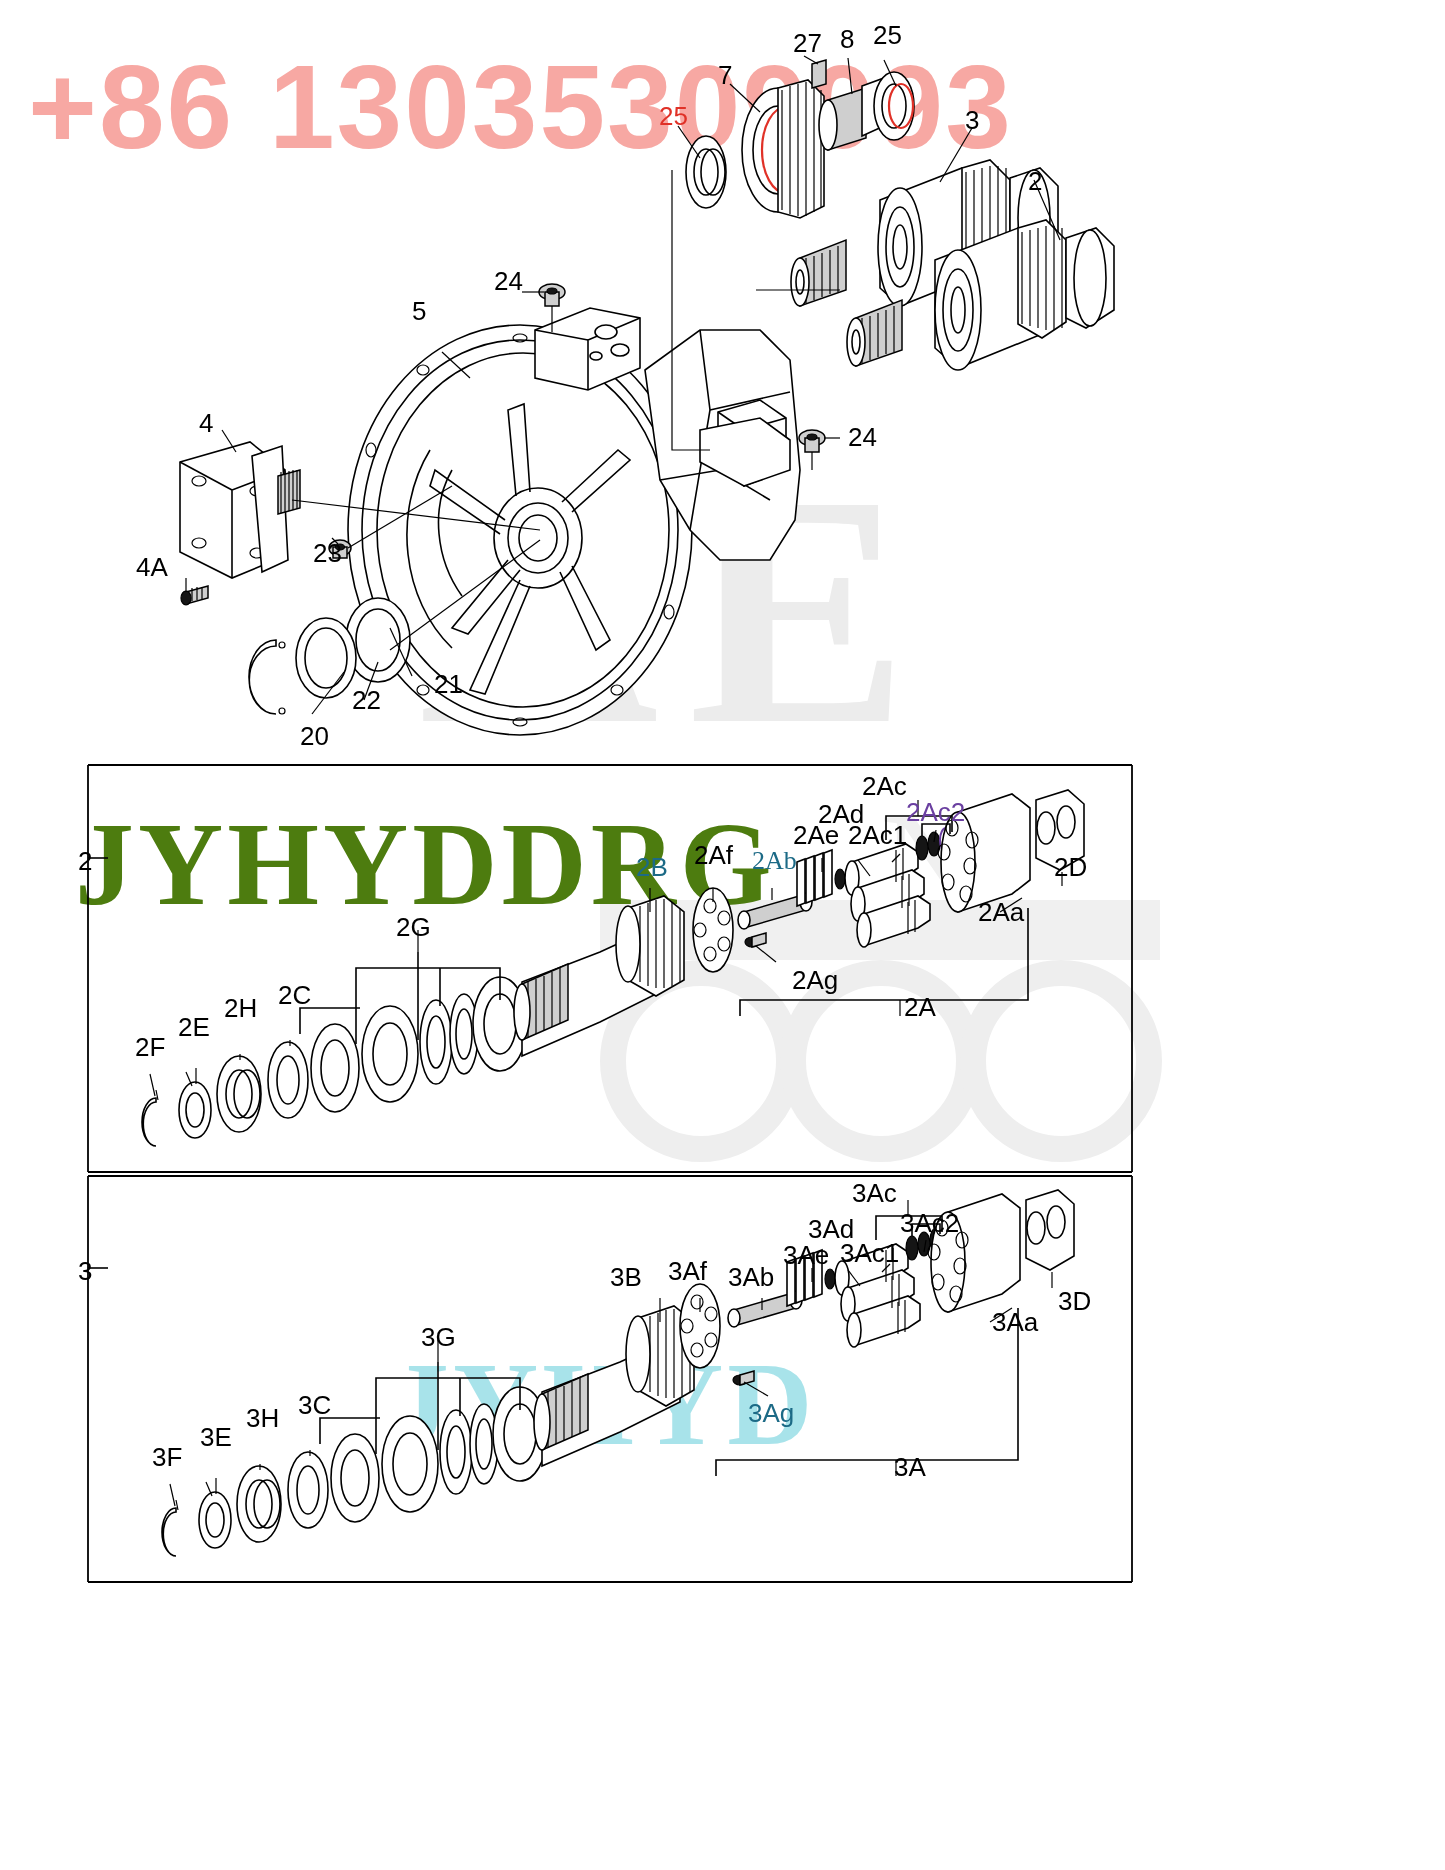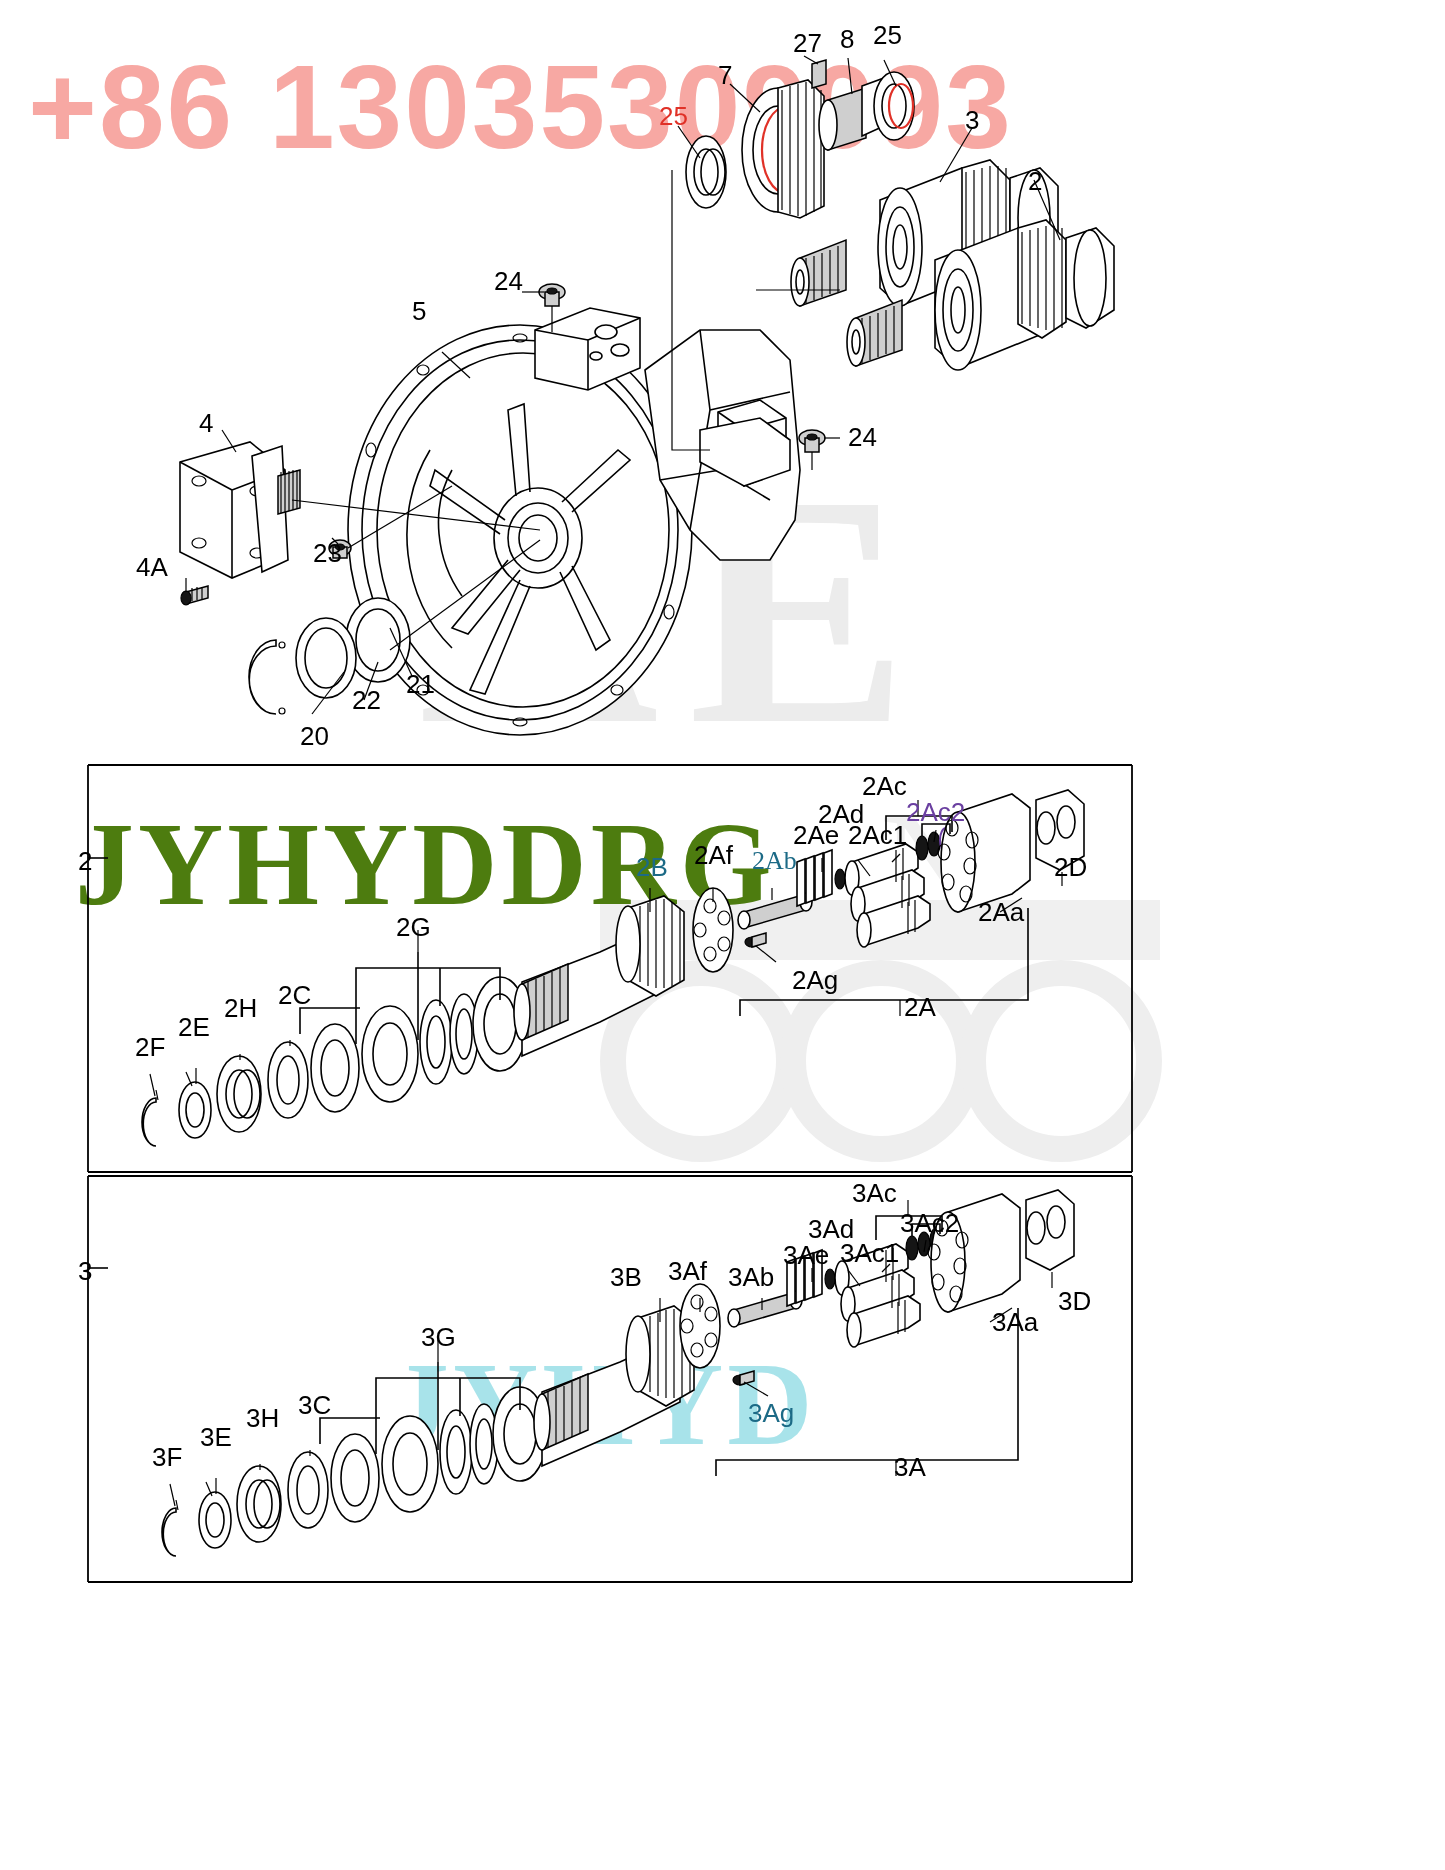--- a/index.html
+++ b/index.html
@@ -299,21 +299,21 @@
   <div class="lbl" style="left:965px;top:105px;">3</div>
   <div class="lbl" style="left:1028px;top:166px;">2</div>
   <div class="lbl" style="left:494px;top:266px;">24</div>
   <div class="lbl" style="left:848px;top:422px;">24</div>
   <div class="lbl" style="left:412px;top:296px;">5</div>
   <div class="lbl" style="left:199px;top:408px;">4</div>
   <div class="lbl" style="left:136px;top:552px;">4A</div>
   <div class="lbl" style="left:313px;top:510px;margin-top:28px;">23</div>
   <div class="lbl" style="left:300px;top:721px;">20</div>
   <div class="lbl" style="left:352px;top:685px;">22</div>
-  <div class="lbl" style="left:406px;top:669px;text-align:center;">21</div>
+  <div class="lbl" style="left:434px;top:669px;text-align:center;">21</div>
 
   <svg width="1445" height="1870">
 
     <path class="bx" d="M88,765 L1132,765"></path>
     <path class="bx" d="M88,765 L88,1172"></path>
     <path class="bx" d="M88,1172 L1132,1172"></path>
     <path class="bx" d="M1132,765 L1132,1172"></path>
 
     <path class="fillw" d="M156,1098 A14,24 0 1 0 156,1146 A11,19 0 1 1 156,1102 Z"></path>
 

